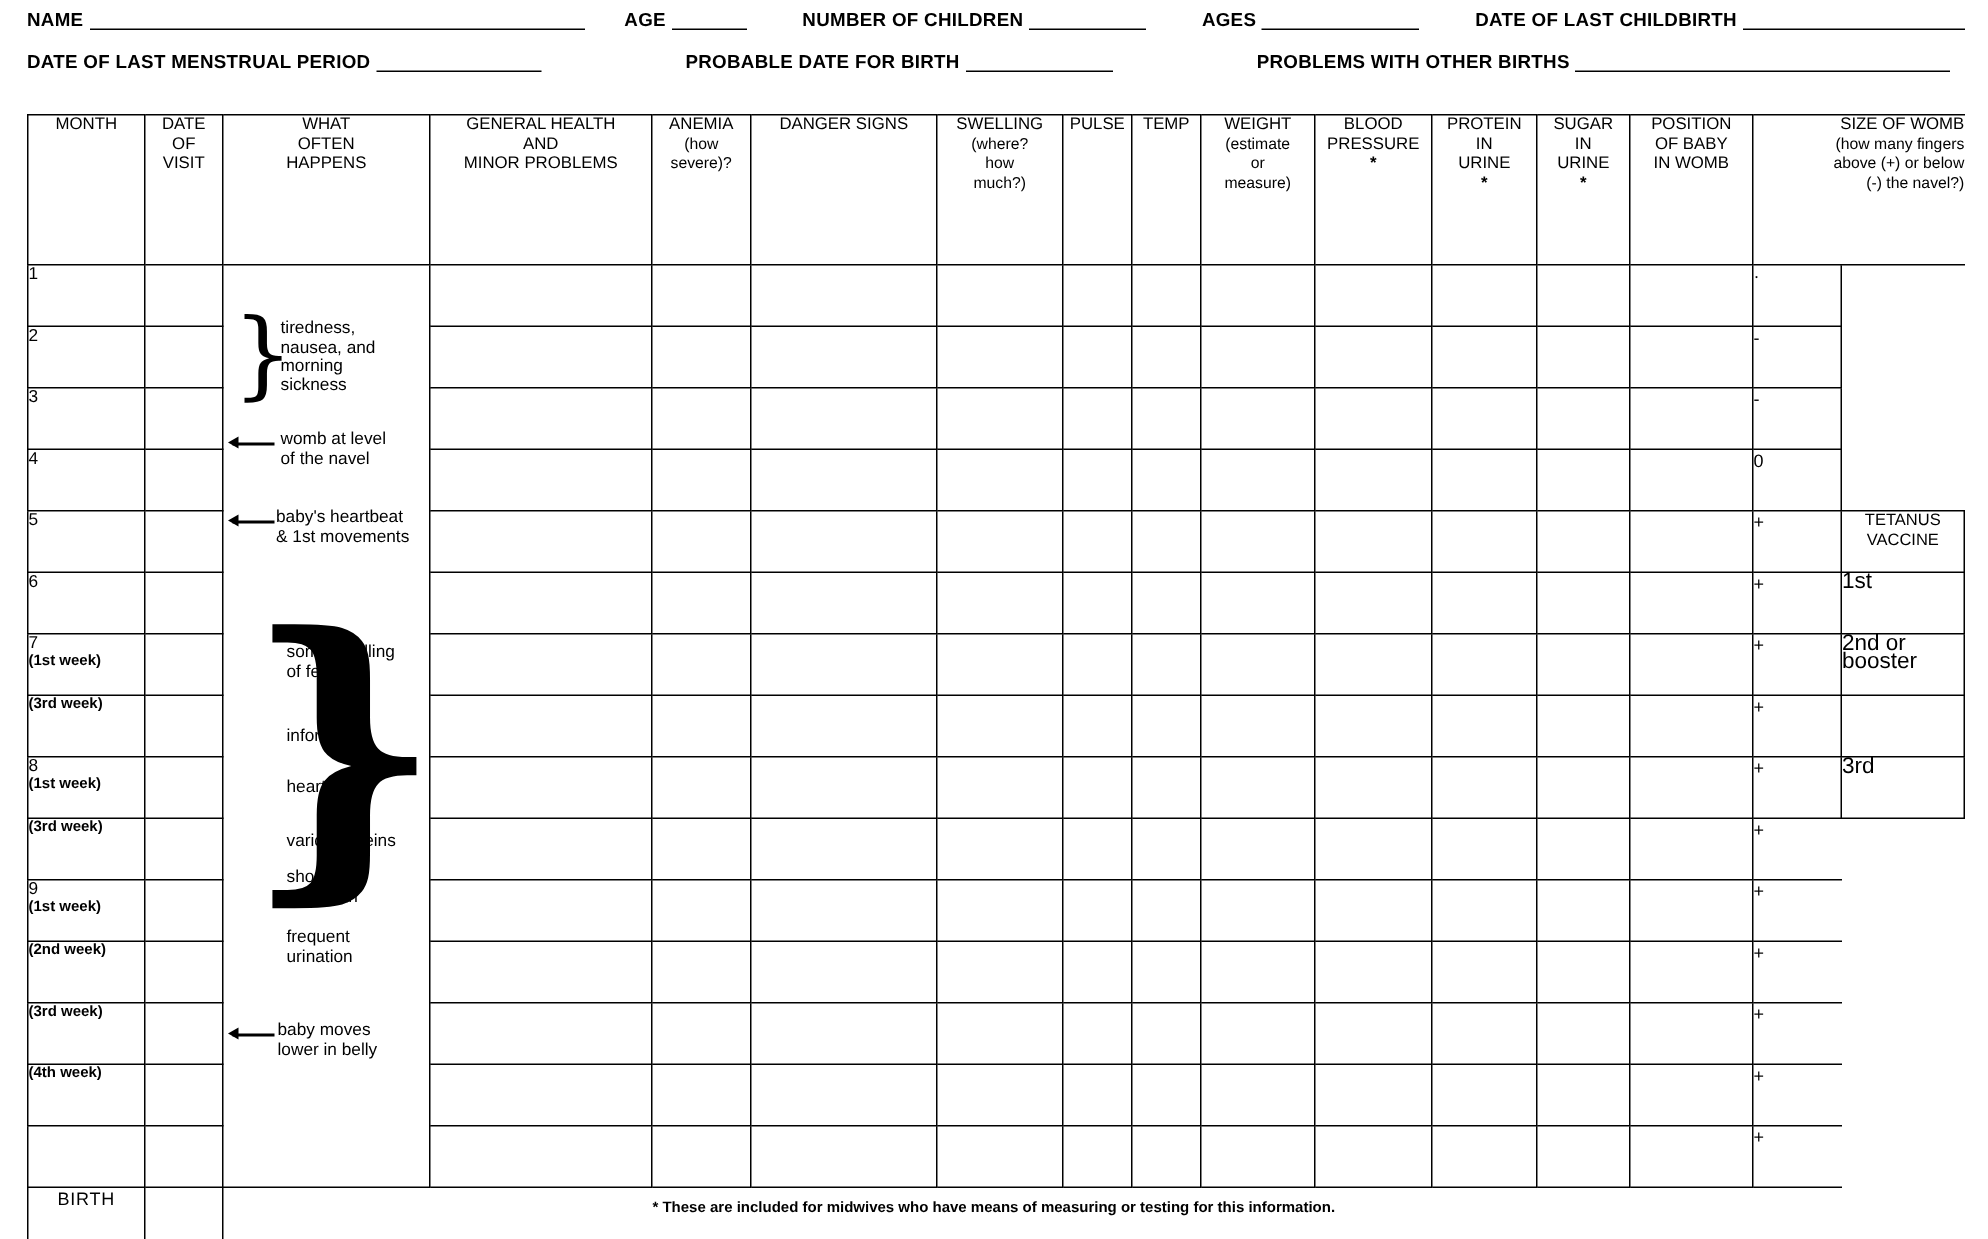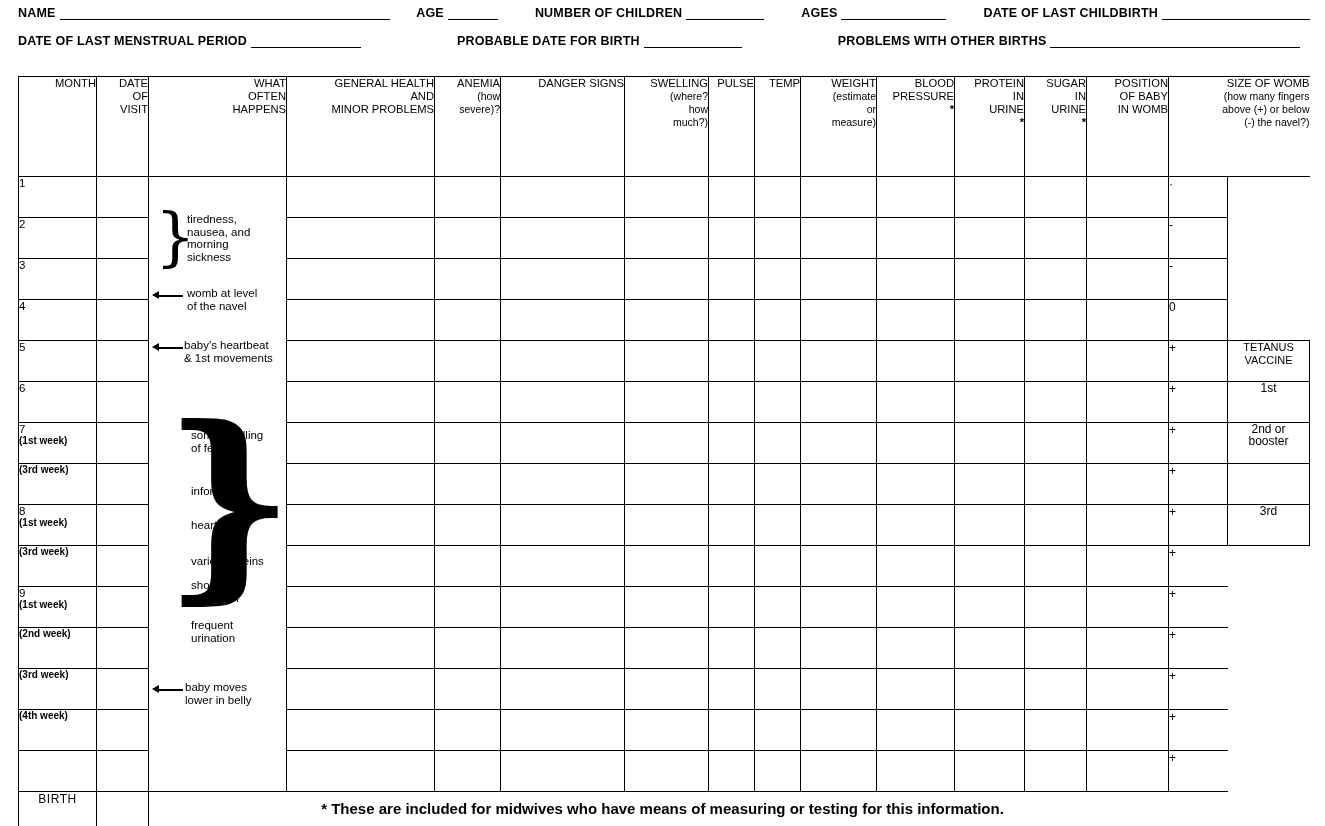--- a/index.html
+++ b/index.html
@@ -67,21 +67,21 @@
     width: 1291px;
     font-size: 11px;
   }
   table.chart td, table.chart th {
     border: 1.4px solid #000;
     padding: 0;
     vertical-align: top;
     font-weight: normal;
   }
   .hcell {
-    text-align: right;
+    text-align: center;
     font-weight: bold;
     font-size: 11.2px;
     line-height: 13px;
     padding: 6px 2px 4px 2px;
     vertical-align: top;
   }
   .hcell .sub {
     font-weight: normal;
     font-size: 10.5px;
   }
@@ -108,22 +108,21 @@
   }
   .blank-cell { height: 38px; }
   .womb-cell {
     text-align: left;
     padding-left: 9px;
     padding-top: 11px;
     font-size: 12px;
     font-weight: bold;
   }
   .vax-cell {
-    text-align: center;
-    font-size: 12px;
+    font-size: 15px;
     font-weight: bold;
     padding-top: 8px;
     line-height: 12px;
   }
   .vax-head {
     text-align: center;
     font-size: 11px;
     font-weight: bold;
     padding-top: 6px;
     line-height: 13px;
@@ -174,21 +173,21 @@
     padding: 9px 0;
     letter-spacing: 0.5px;
   }
 
   .footnote {
     position: absolute;
     left: 0;
     top: 800px;
     width: 1325px;
     text-align: center;
-    font-size: 15px;
+    font-size: 10px;
     font-weight: bold;
   }
 </style>
 </head>
 <body>
 
 <div class="page">
 
   <div class="form-header">
 

